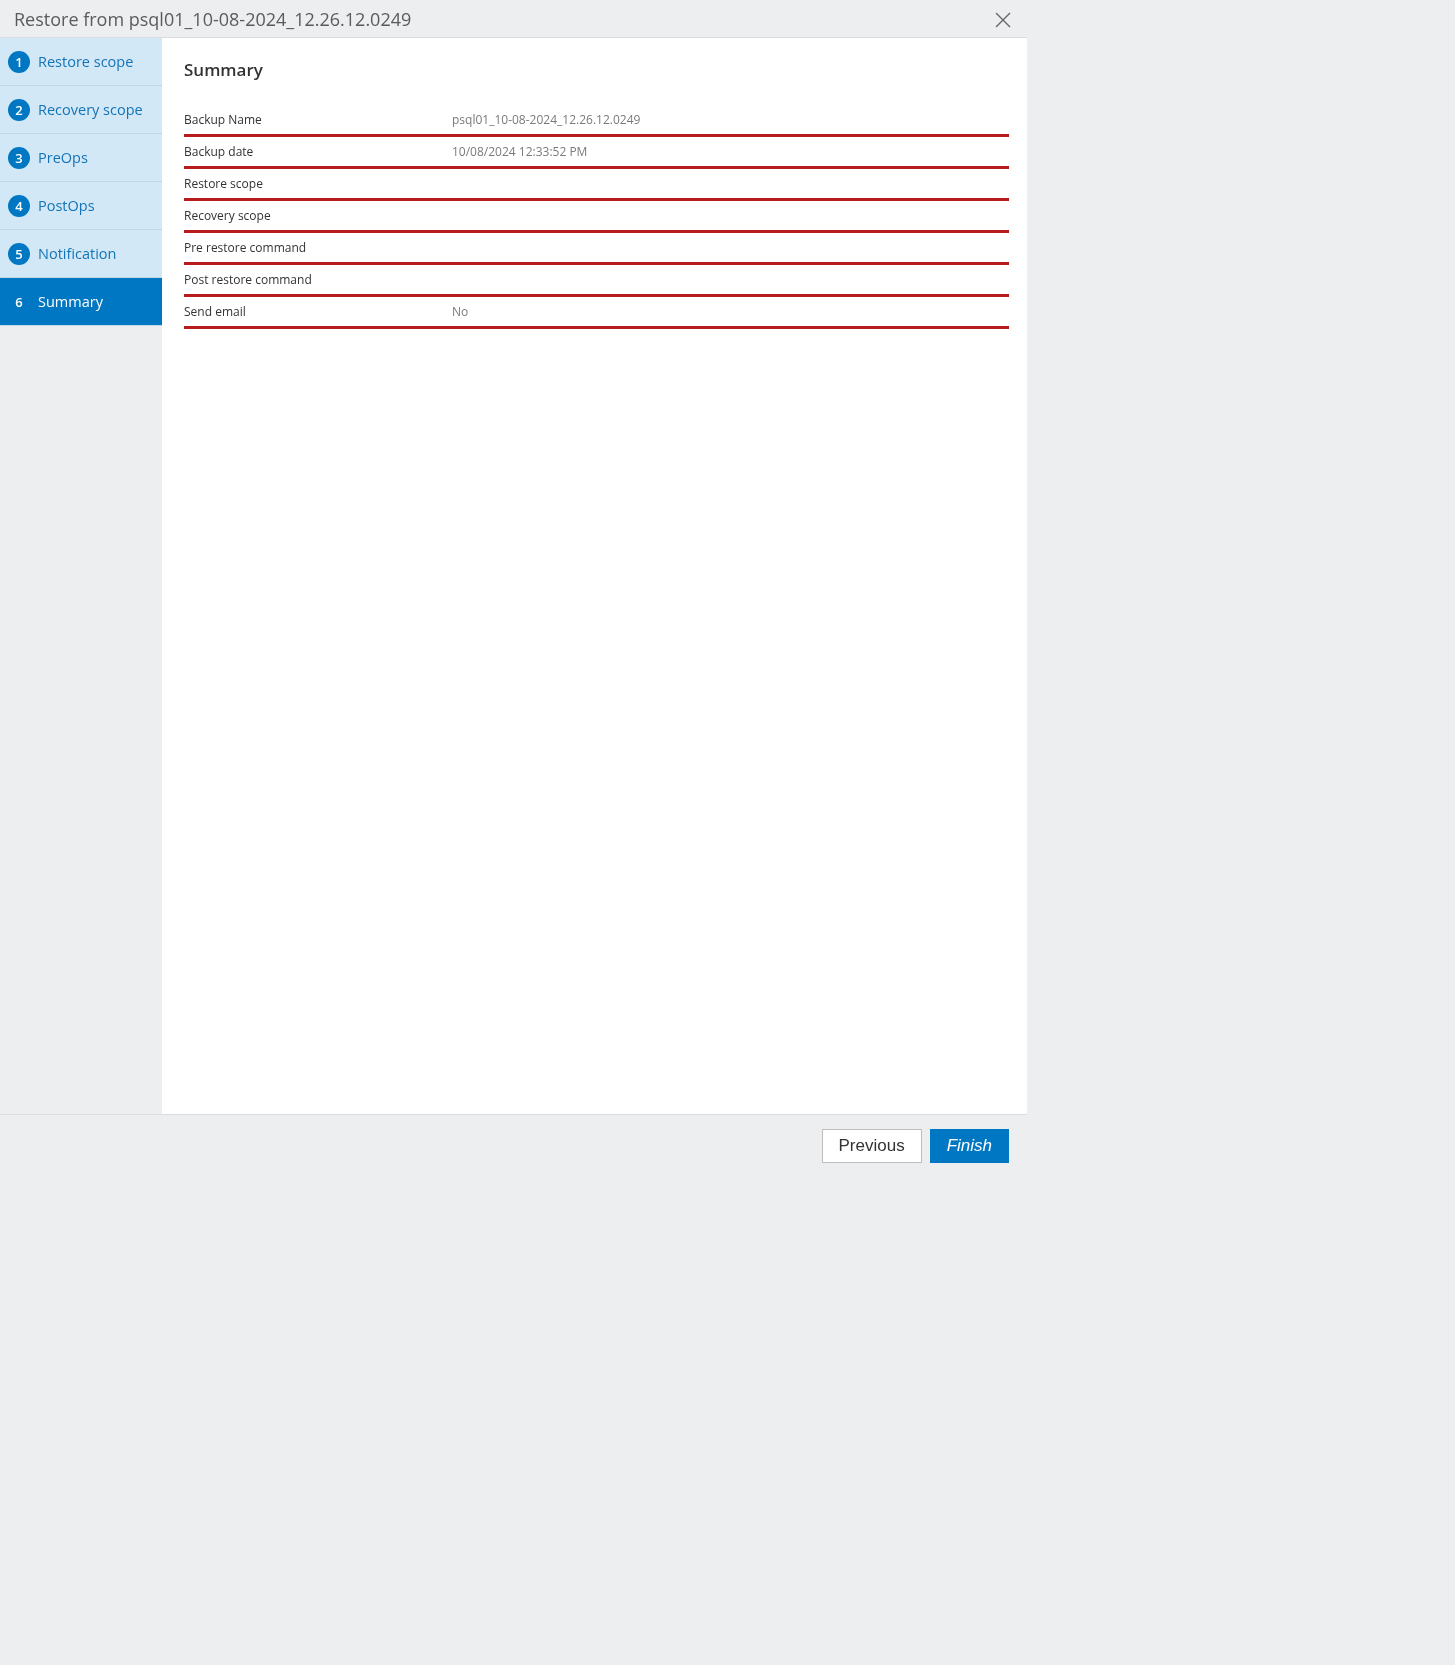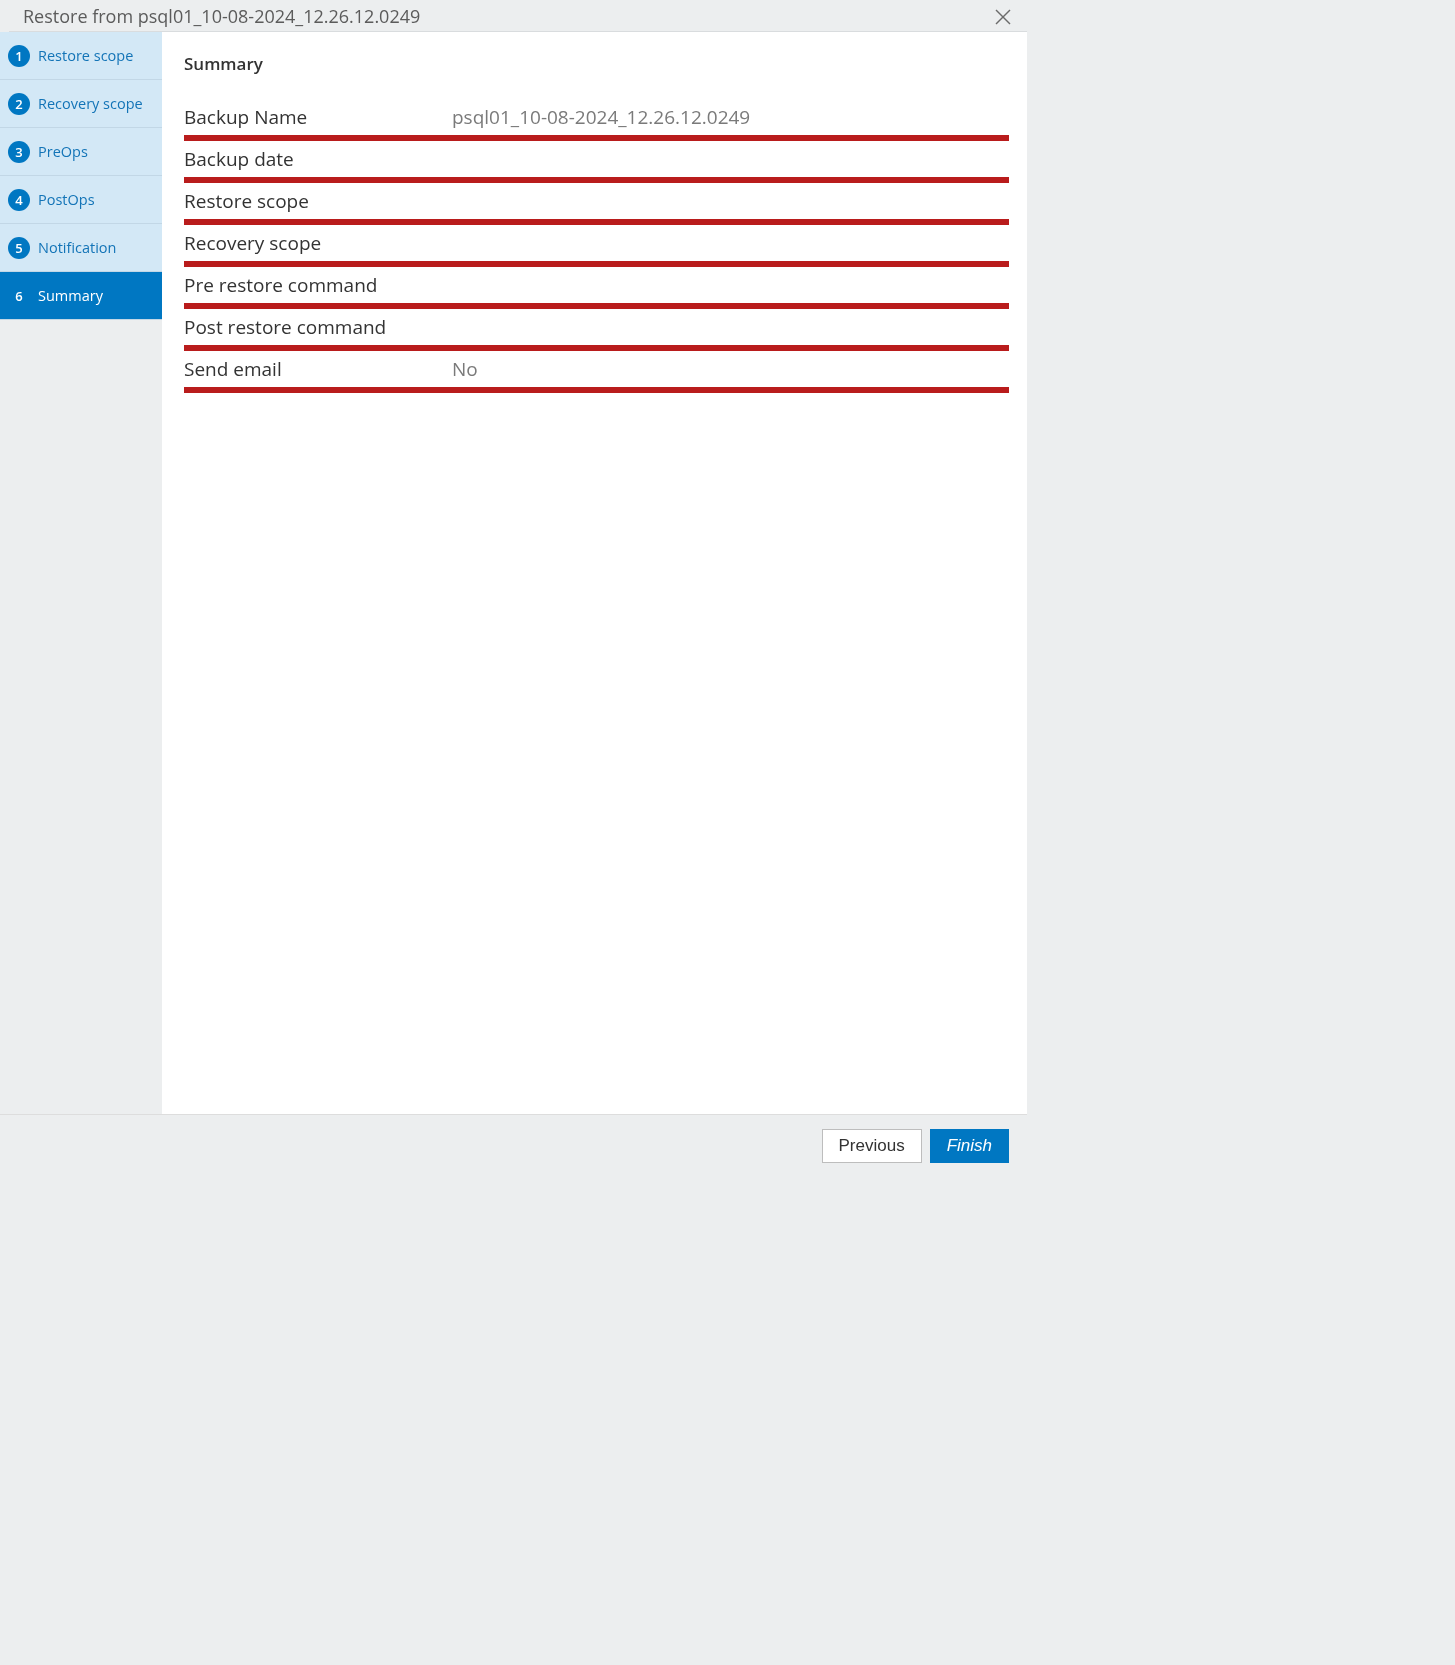--- a/index.html
+++ b/index.html
@@ -11,25 +11,24 @@
     background: #eceeef;
     display: flex;
     flex-direction: column;
     width: 1027px;
     height: 1176px;
   }
   .titlebar {
     display: flex;
     align-items: center;
     justify-content: space-between;
-    height: 32px;
+    height: 38px;
     padding: 0 12px 0 14px;
     background: #eceeef;
     border-bottom: 1px solid #d9dcde;
-    margin-left: 9px;
   }
   .titlebar .title {
     font-size: 18px;
     color: #5b5b5b;
   }
   .titlebar .close {
     font-size: 22px;
     color: #6b6b6b;
     cursor: pointer;
     line-height: 1;
@@ -93,22 +92,22 @@
   .content h2 {
     font-size: 17px;
     font-weight: 600;
     color: #333;
     margin-bottom: 24px;
   }
   .row {
     display: flex;
     align-items: center;
     min-height: 32px;
-    border-bottom: 6px solid #b91c1c;
-    font-size: 19px;
+    border-bottom: 3px solid #b91c1c;
+    font-size: 12px;
   }
   .row .k {
     width: 268px;
     color: #333;
     padding: 5px 0;
   }
   .row .v {
     flex: 1;
     color: #7a7a7a;
     padding: 5px 0;
@@ -183,20 +182,21 @@
 
   <div class="content">
     <h2>Summary</h2>
 
     <div class="row">
       <div class="k">Backup Name</div>
       <div class="v">psql01_10-08-2024_12.26.12.0249</div>
     </div>
     <div class="row">
       <div class="k">Backup date</div>
+      <div class="v">10/08/2024 12:33:52 PM</div>
     </div>
     <div class="row">
       <div class="k">Restore scope</div>
     </div>
     <div class="row">
       <div class="k">Recovery scope</div>
     </div>
     <div class="row">
       <div class="k">Pre restore command</div>
       <div class="v"></div>

